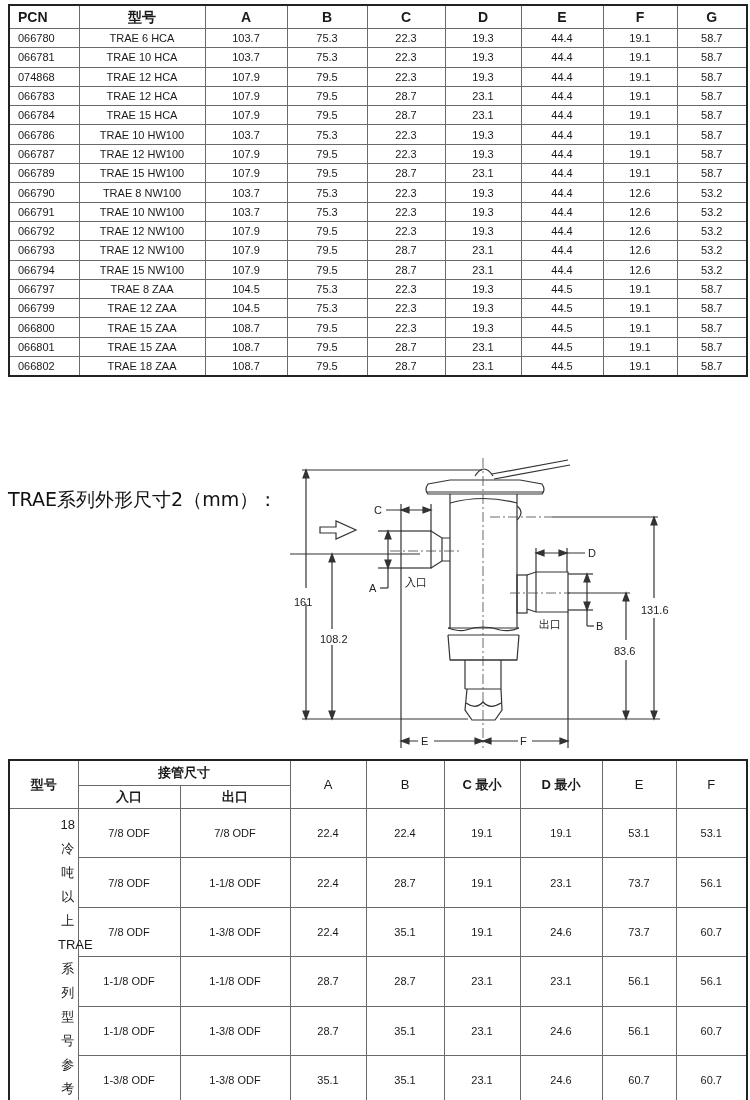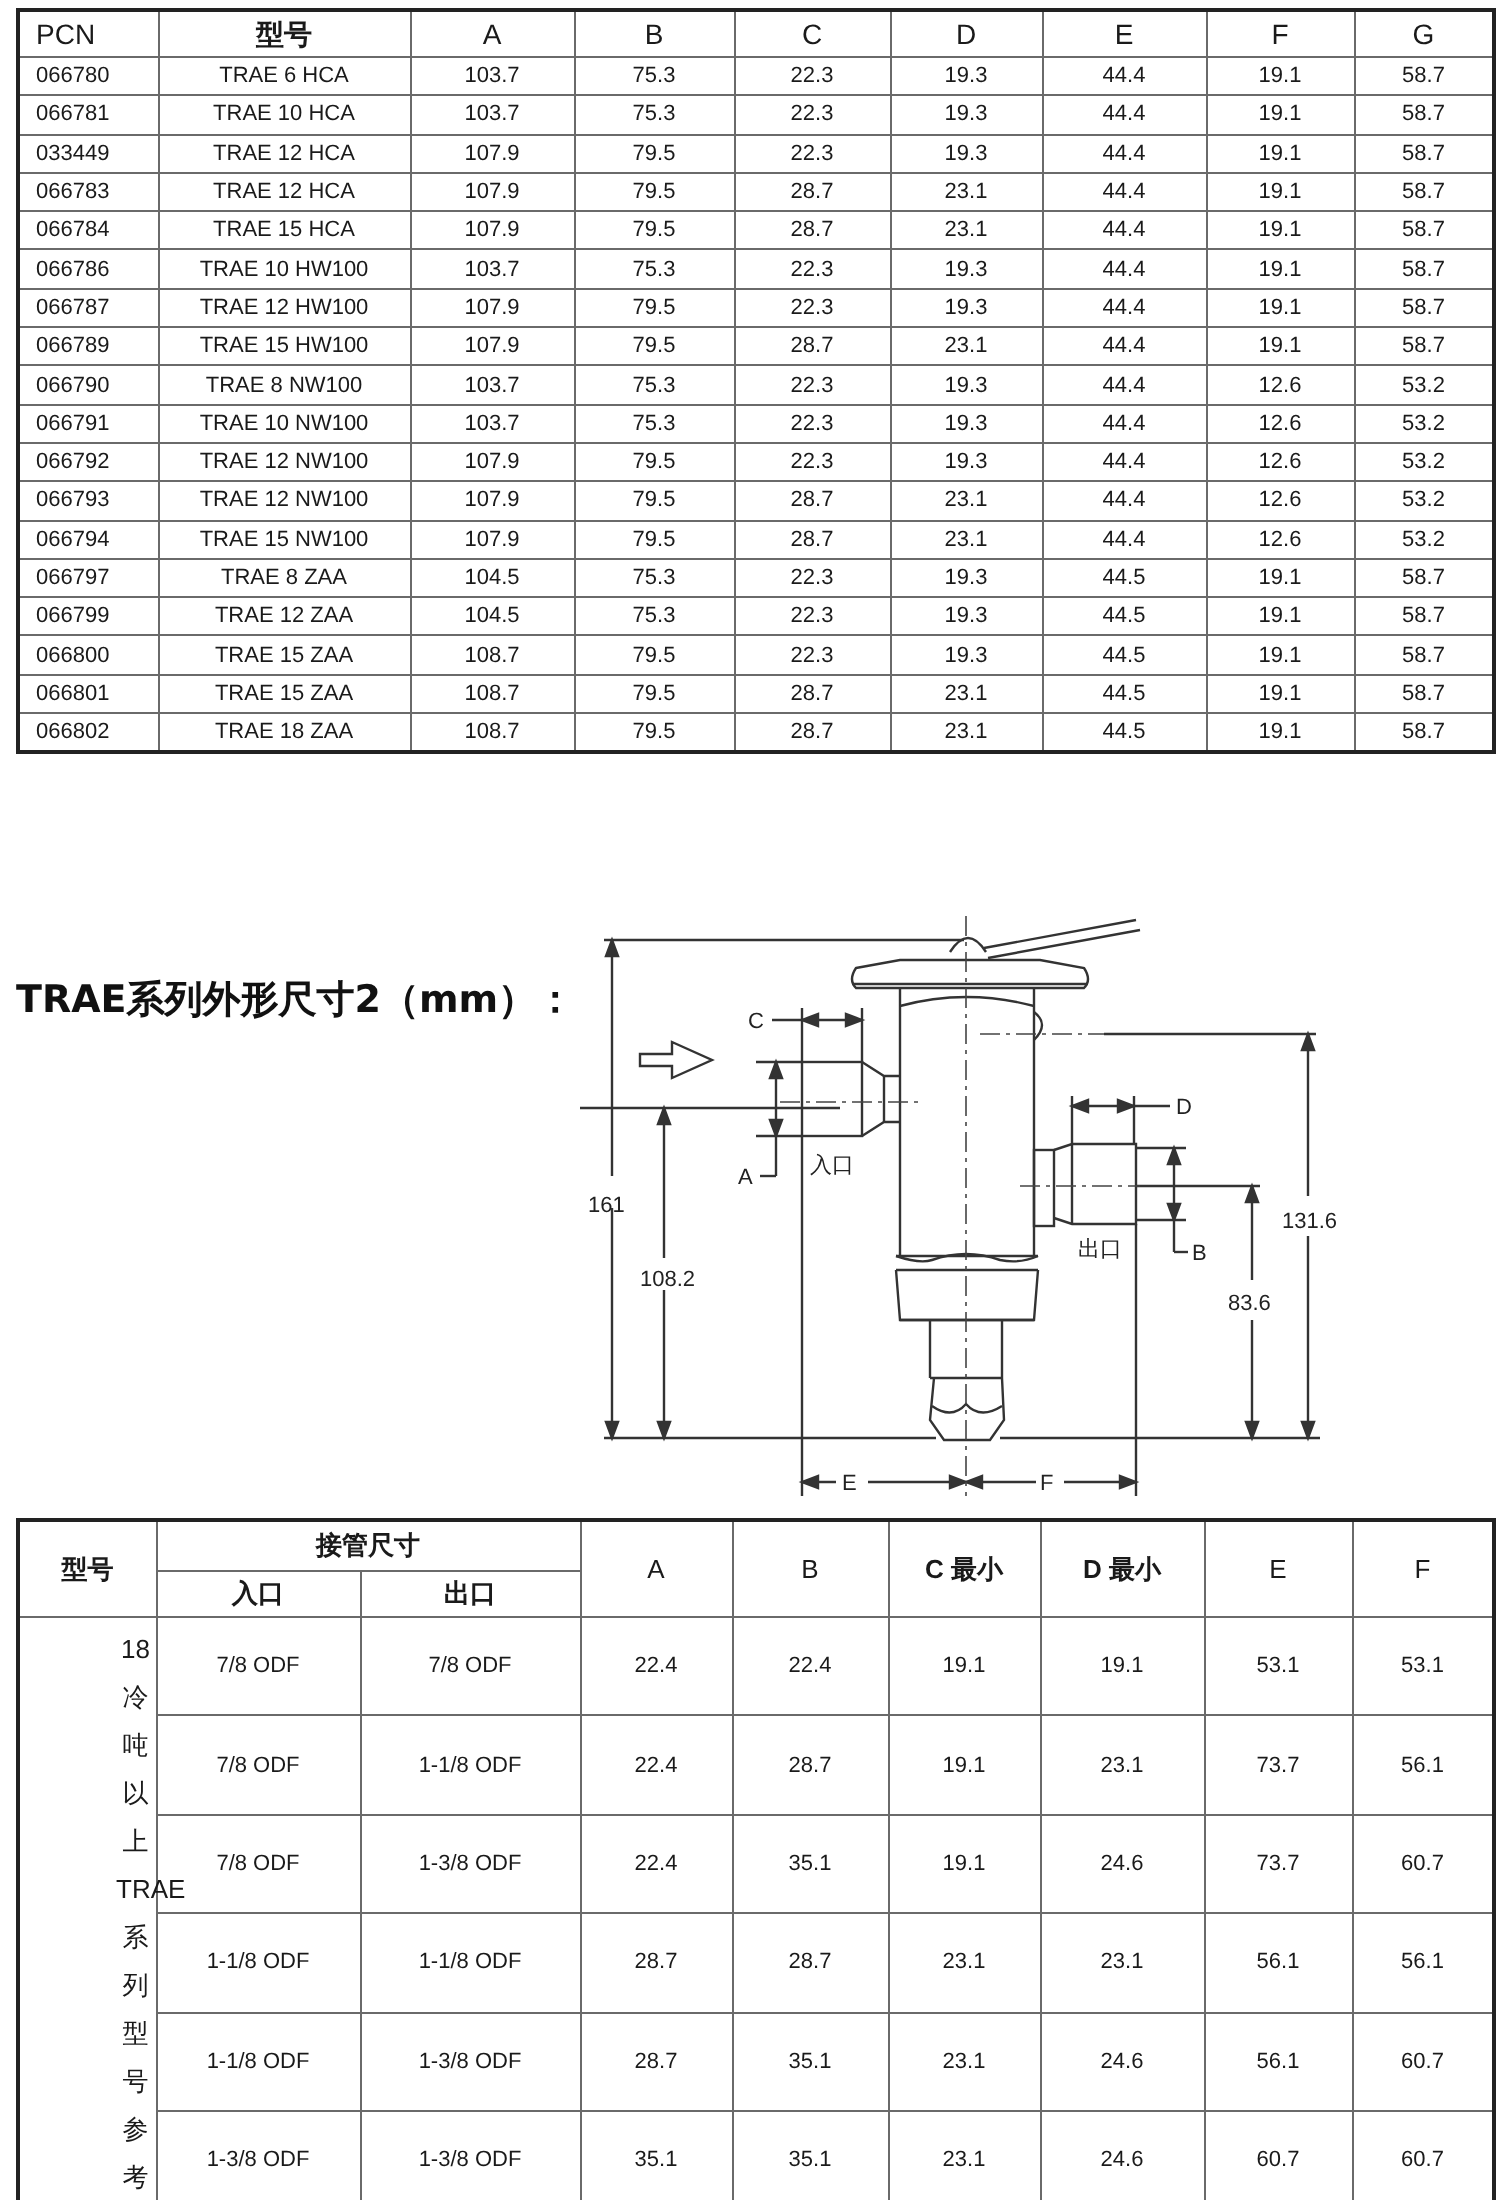--- a/index.html
+++ b/index.html
@@ -4,26 +4,26 @@
 <style>
   html, body { margin: 0; padding: 0; background: #ffffff; }
   body { width: 750px; height: 1100px; position: relative; overflow: hidden;
          font-family: "Liberation Sans", "DejaVu Sans", sans-serif; color: #1a1a1a; }
 
   
   .t1 { position: absolute; left: 8px; top: 4px; width: 738px;
         border-collapse: collapse; table-layout: fixed; border: 2px solid #222; }
   .t1 th, .t1 td { border: 1px solid #6a6a6a; height: 18.3px; padding: 0;
         font-size: 11px; text-align: center; line-height: 18px; white-space: nowrap; }
-  .t1 th { font-size: 14px; font-weight: normal; height: 22px; line-height: 22px; }
+  .t1 th { font-size: 14px; font-weight: bold; height: 22px; line-height: 22px; }
   .t1 th.hz { font-weight: bold; }
   .t1 td.pcn, .t1 th.pcn { text-align: left; padding-left: 8px; }
 
   
-  .title { position: absolute; left: 8px; top: 487px; font-size: 19px; font-weight: bold;
+  .title { position: absolute; left: 8px; top: 487px; font-size: 19px; font-weight: normal;
            font-family: "DejaVu Sans", sans-serif; letter-spacing: 0px; color: #111; text-align: center; }
 
   
   .diagram { position: absolute; left: 290px; top: 448px; width: 420px; height: 305px; }
   .diagram svg { width: 100%; height: 100%; }
   .dlabel { font-family: "Liberation Sans", sans-serif; font-size: 11px; fill: #222; }
 
   
   .t2 { position: absolute; left: 8px; top: 759px; width: 738px;
         border-collapse: collapse; table-layout: fixed; border: 2px solid #222; }
@@ -80,21 +80,21 @@
         <td>TRAE 10 HCA</td>
         <td>103.7</td>
         <td>75.3</td>
         <td>22.3</td>
         <td>19.3</td>
         <td>44.4</td>
         <td>19.1</td>
         <td>58.7</td>
       </tr>
       <tr>
-        <td class="pcn">033449</td>
+        <td class="pcn">074868</td>
         <td>TRAE 12 HCA</td>
         <td>107.9</td>
         <td>79.5</td>
         <td>22.3</td>
         <td>19.3</td>
         <td>44.4</td>
         <td>19.1</td>
         <td>58.7</td>
       </tr>
       <tr>

